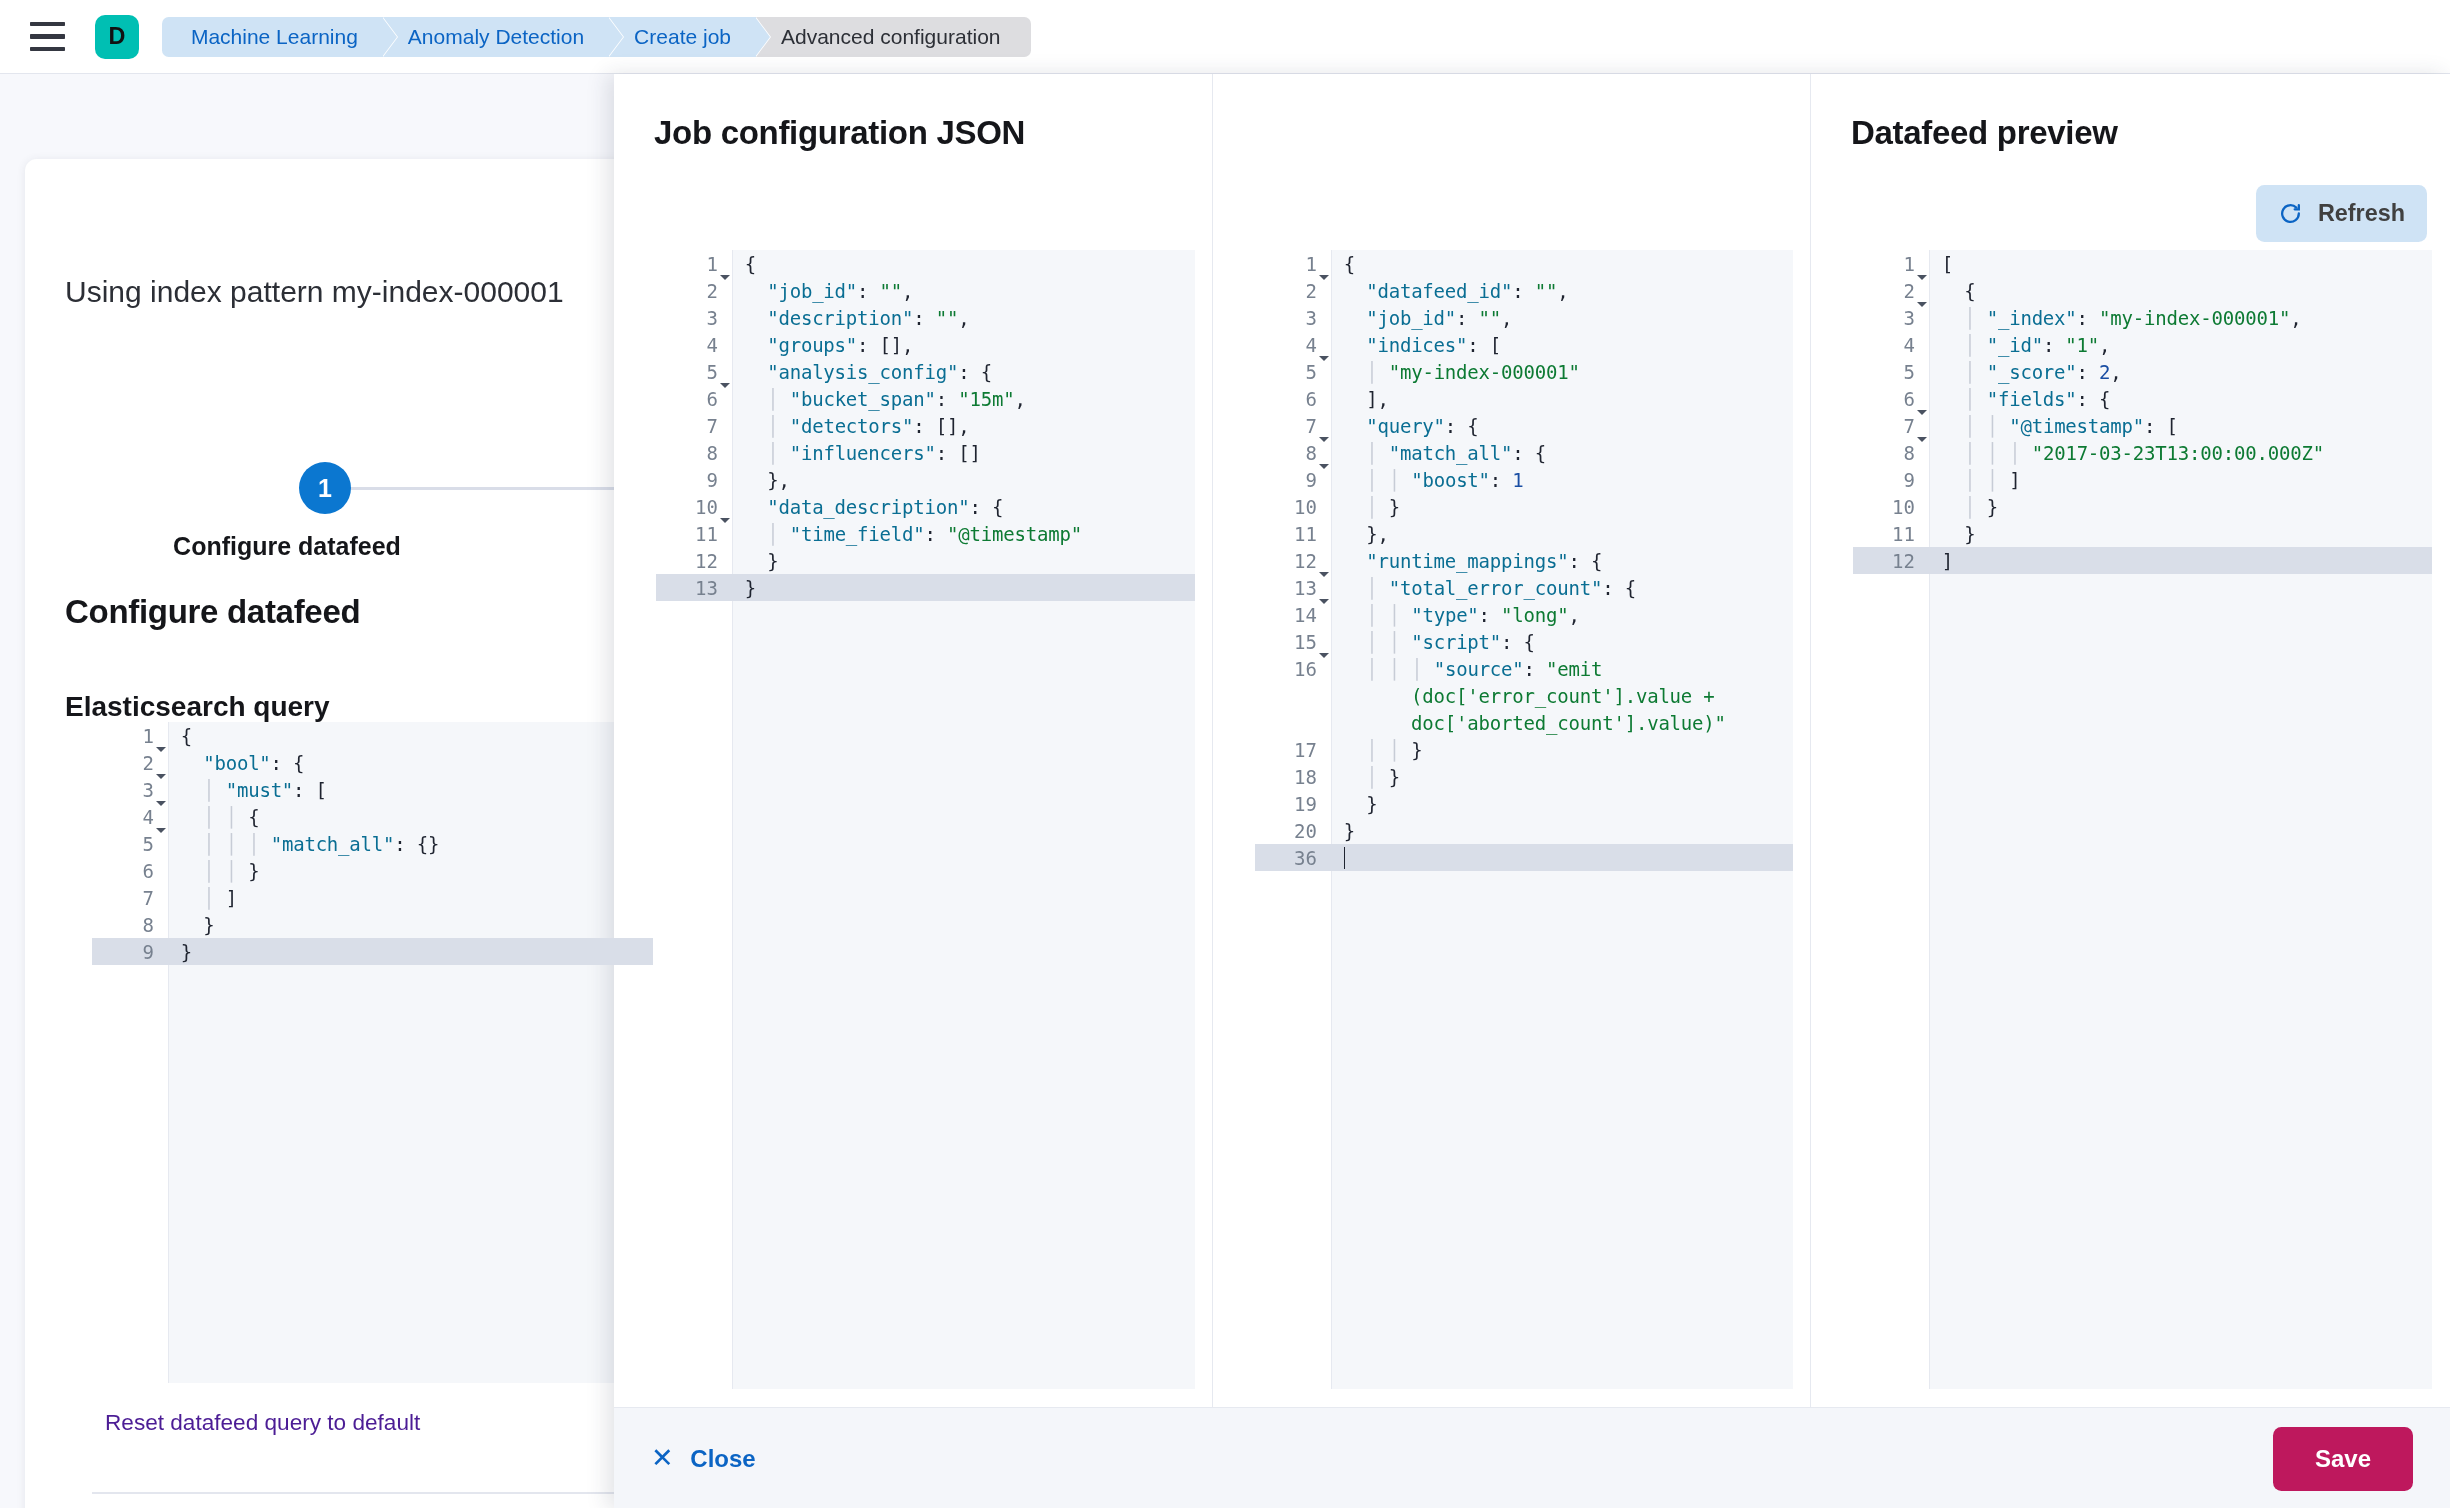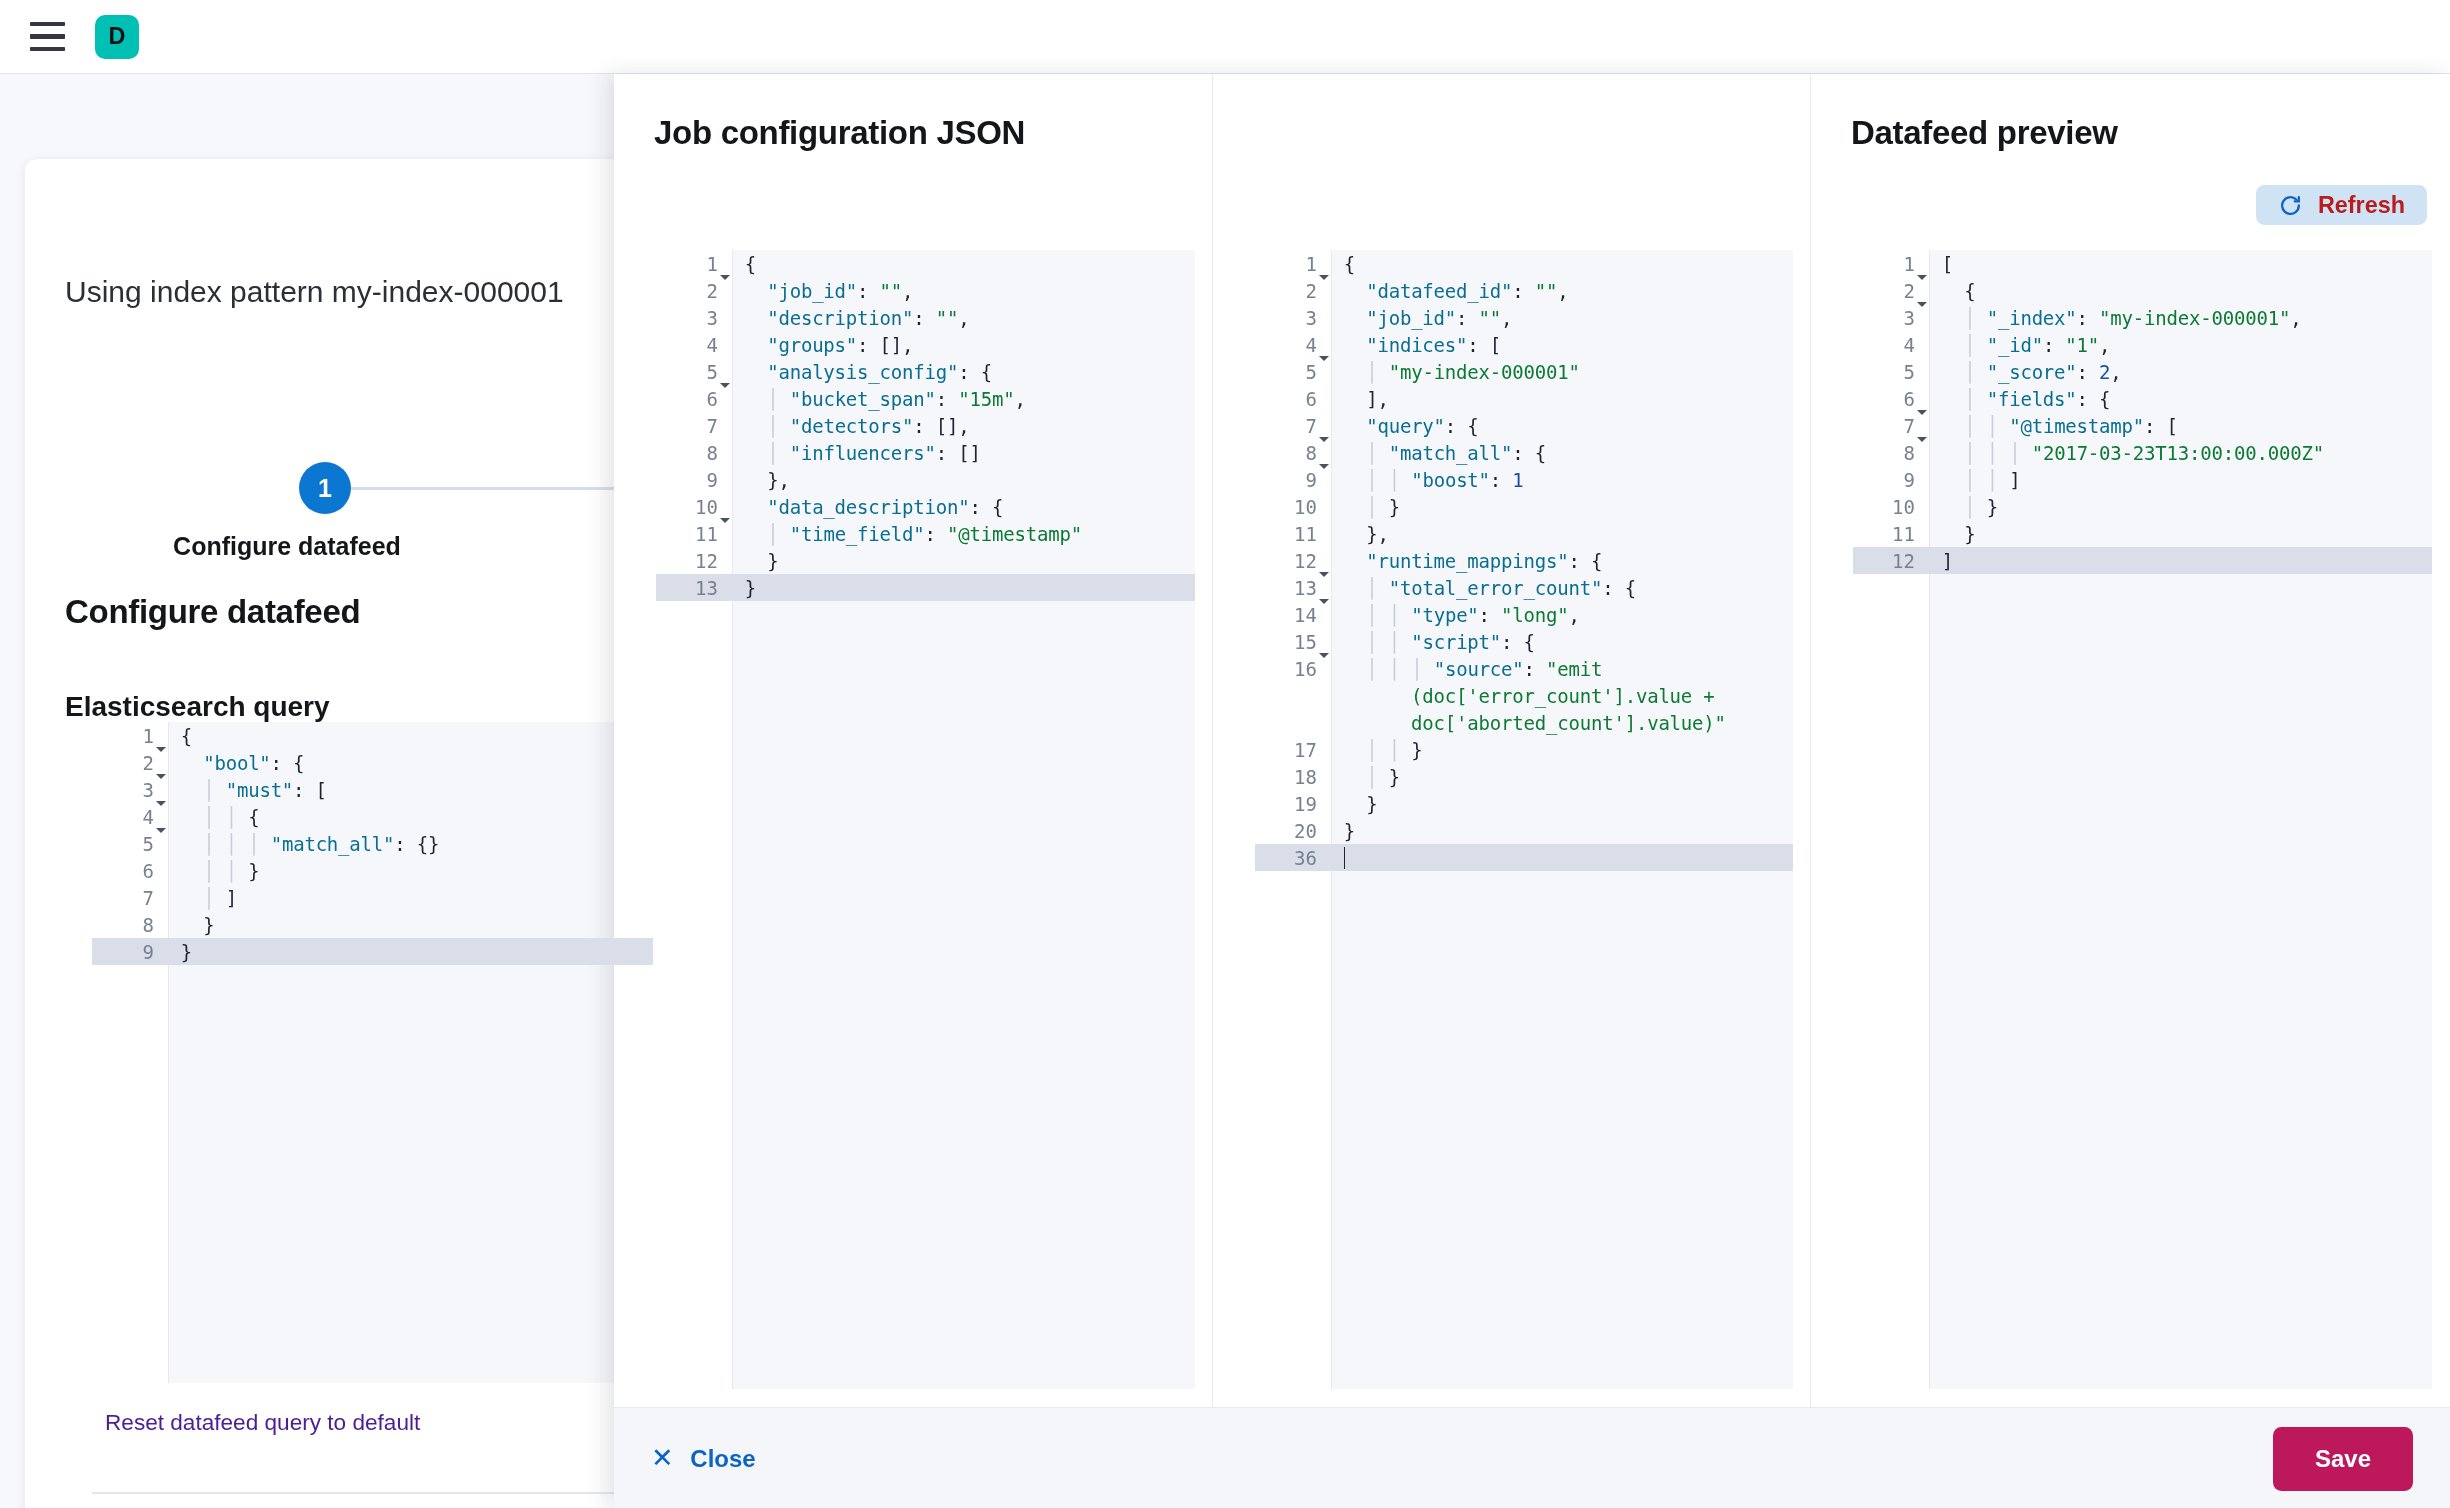--- a/index.html
+++ b/index.html
@@ -206,22 +206,22 @@
   #col-feed { width: 598px; border-left: 1.7px solid #E6E9F0; }
   #col-prev { width: 639px; border-left: 1.7px solid #E6E9F0; }
 
   .col-head {
     position: absolute; top: 40px; left: 40px;
     font-size: 33px; font-weight: 700; color: #15161A;
     letter-spacing: -0.3px;
   }
   #refresh-btn {
     position: absolute; top: 111px; right: 22px;
-    height: 40px; padding: 0 22px;
-    background: #CFE3F5; color: #b91c1c;
+    height: 57px; padding: 0 22px;
+    background: #CFE3F5; color: #404040;
     border: none; border-radius: 8.4px; cursor: pointer;
     display: flex; align-items: center; gap: 15px;
     font-size: 23.4px; font-weight: 700;
     font-family: "Liberation Sans", sans-serif;
   }
   #refresh-btn svg { width: 25px; height: 25px; }
 
   .col-editor {
     position: absolute; top: 176px; left: 0; right: 0; bottom: 0;
   }
@@ -259,20 +259,34 @@
 </head>
 <body>
 
 <div id="chrome">
   <div id="hamburger">
     <i></i>
       <i></i>
       <i></i>
   </div>
   <div id="space-avatar">D</div>
+  <div id="breadcrumbs">
+      <div class="crumb">
+        <span>Machine Learning</span>
+      </div>
+      <div class="crumb">
+        <span>Anomaly Detection</span>
+      </div>
+      <div class="crumb">
+        <span>Create job</span>
+      </div>
+      <div class="crumb last">
+        <span>Advanced configuration</span>
+      </div>
+    </div>
 </div>
 
 <div id="page-bg">
   <div id="wizard-card">
 
     <div id="page-subtitle">Using index pattern my-index-000001</div>
 
     <div id="step-row">
       <div id="step-line"></div>
       <div id="step-circle">1</div>

